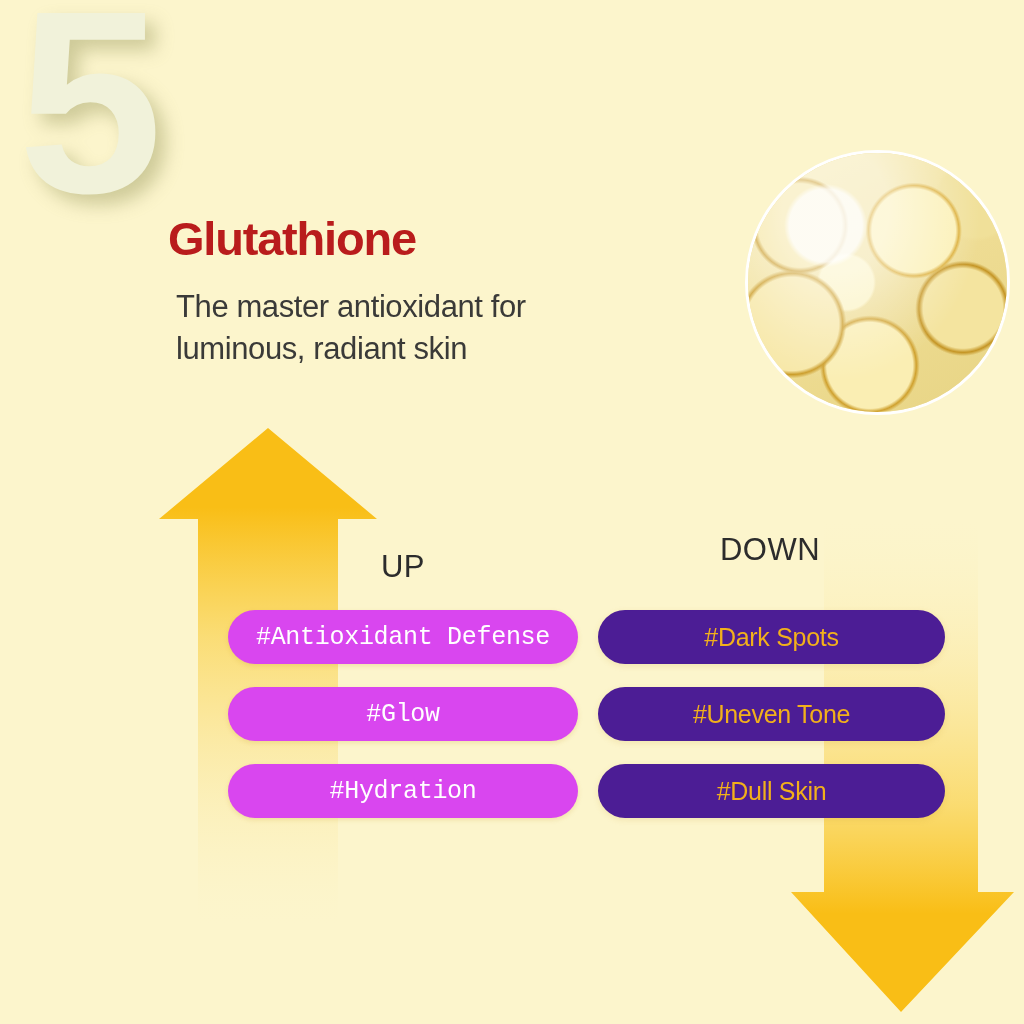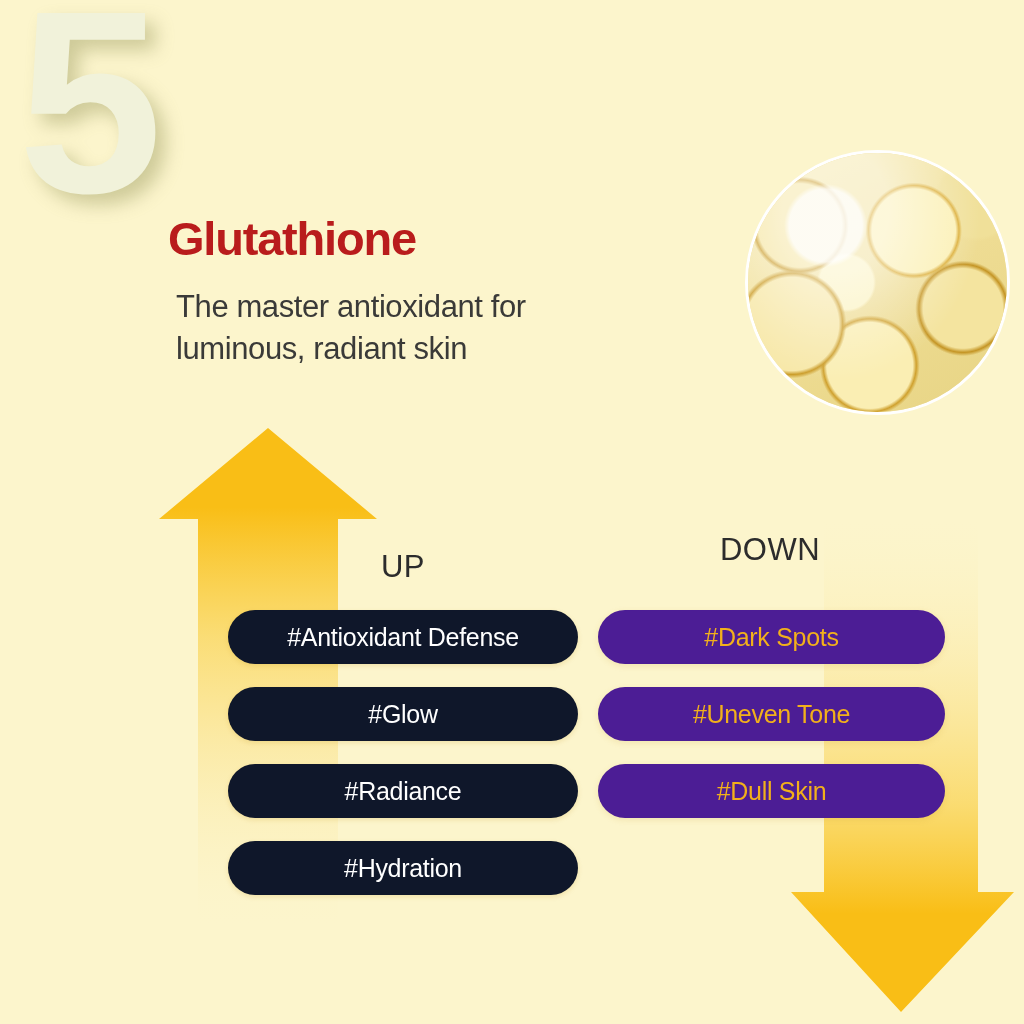--- a/index.html
+++ b/index.html
@@ -107,23 +107,24 @@
     align-items:center;
     justify-content:center;
     font-size:25px;
     font-weight:500;
     letter-spacing:-.3px;
     box-sizing:border-box;
     padding:0 10px;
     white-space:nowrap;
   }
   .pill-up{
-    background:#0f172a;
+    background:#d946ef;
     color:#FFFFFF;
     box-shadow:0 2px 5px rgba(190,140,10,.18);
+    font-family:Liberation Mono, monospace;
   }
   .pill-down{
     background:#4c1d95;
     color:#F2B01B;
     box-shadow:0 2px 6px rgba(190,150,30,.16);
   }
 </style>
 </head>
 <body>
 
@@ -173,23 +174,20 @@
   <div class="col-head down">DOWN</div>
 
   <div class="col col-up">
     <div class="pill pill-up">
       <span>#Antioxidant Defense</span>
     </div>
     <div class="pill pill-up">
       <span>#Glow</span>
     </div>
     <div class="pill pill-up">
-      <span>#Radiance</span>
-    </div>
-    <div class="pill pill-up">
       <span>#Hydration</span>
     </div>
   </div>
 
   <div class="col col-down">
     <div class="pill pill-down">
       <span>#Dark Spots</span>
     </div>
     <div class="pill pill-down">
       <span>#Uneven Tone</span>

